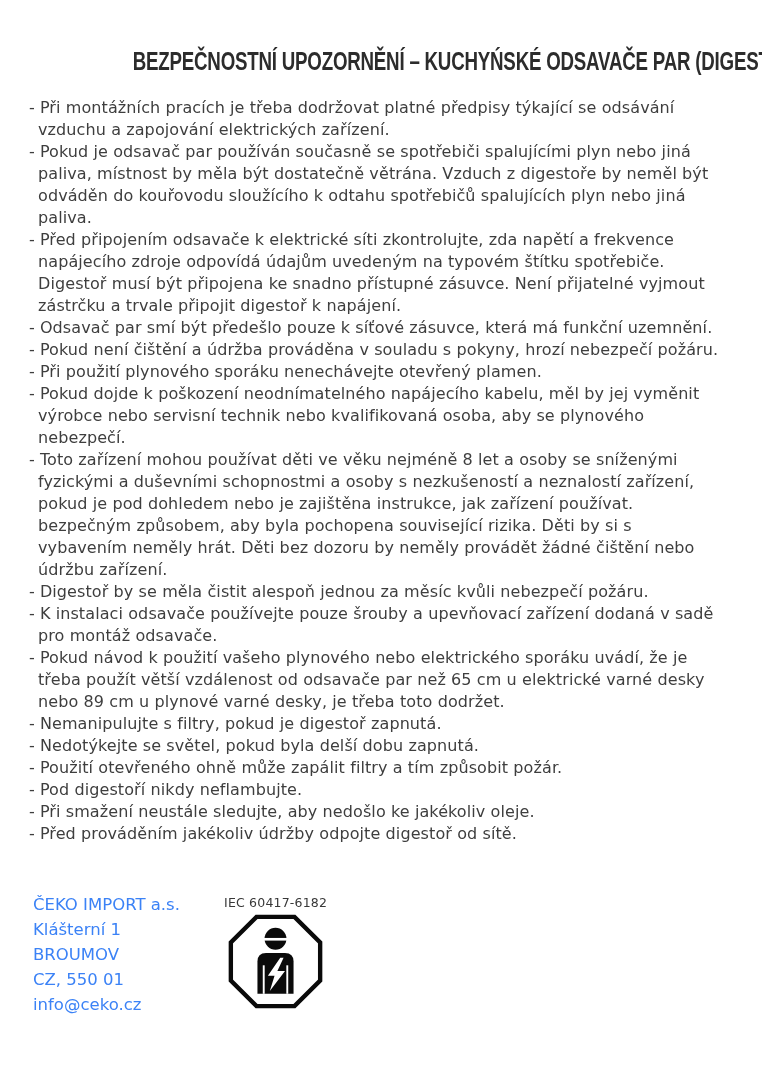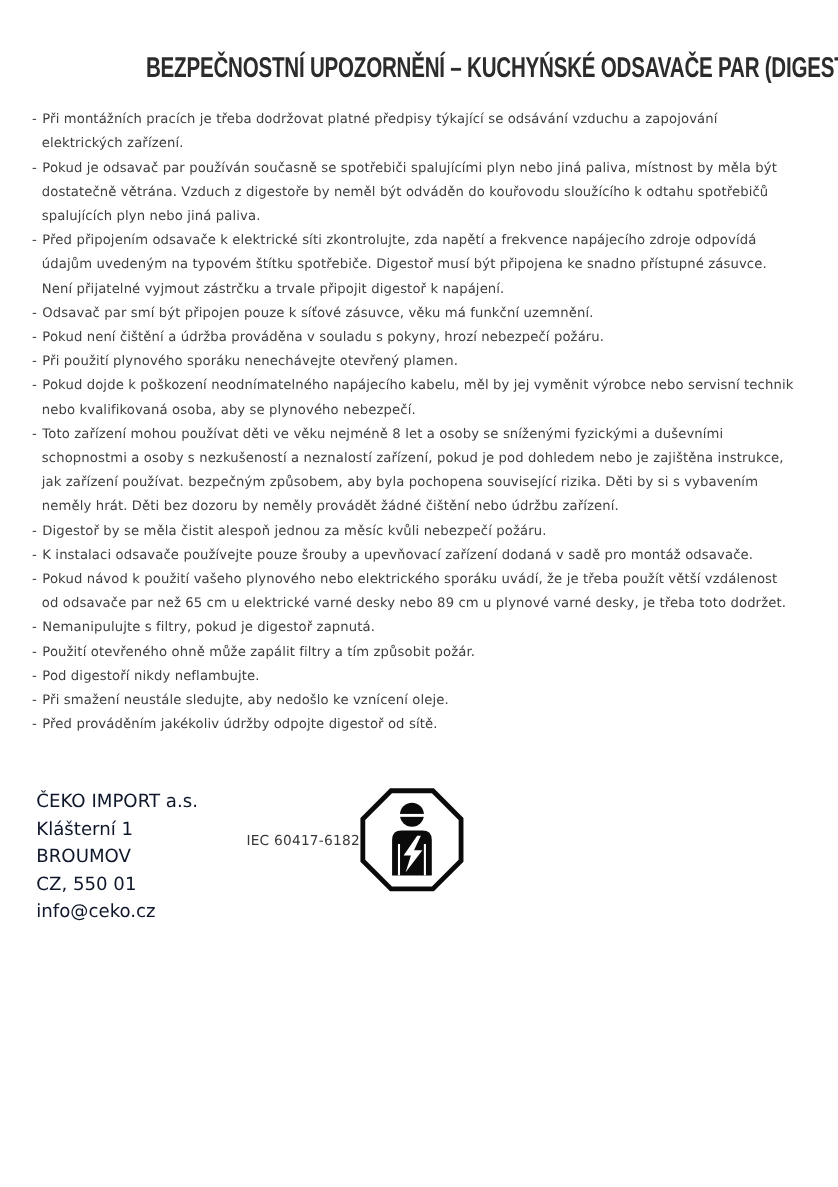--- a/index.html
+++ b/index.html
@@ -27,45 +27,45 @@
     font-family: "Liberation Sans", sans-serif;
     font-weight: 700;
     font-size: 26px;
     letter-spacing: -0.3px;
     color: #2c2c2c;
     transform: scaleX(0.72);
     transform-origin: center top;
   }
   .warnings {
     margin: 20px 40px 0 29px;
-    font-size: 12px;
+    font-size: 16px;
     line-height: 22px;
     letter-spacing: 0.1px;
   }
   .warning-item {
     padding-left: 9px;
     text-indent: -9px;
   }
   .warning-item .bullet {
     margin-right: 5px;
   }
   .footer {
     display: flex;
     align-items: flex-start;
     margin: 47px 0 0 33px;
   }
   .contact {
     width: 191px;
     font-size: 16.5px;
     line-height: 25px;
-    color: #0f172a;
+    color: #3b82f6;
   }
   .cert {
     display: flex;
-    flex-direction: row;
+    flex-direction: column;
     align-items: center;
   }
   .cert-label {
     font-size: 12.5px;
     letter-spacing: 0.2px;
     color: #383838;
     margin: 3px 0 4px 0;
   }
   .cert-icon-box {
     width: 95px;
@@ -78,32 +78,33 @@
 <div class="page">
 
   <div class="title-wrap">
     <span class="doc-title">BEZPEČNOSTNÍ UPOZORNĚNÍ – KUCHYŃSKÉ ODSAVAČE PAR (DIGESTOŘE)</span>
   </div>
 
   <div class="warnings">
     <div class="warning-item"><span class="bullet">-</span><span>Při montážních pracích je třeba dodržovat platné předpisy týkající se odsávání vzduchu a zapojování elektrických zařízení.</span></div>
     <div class="warning-item"><span class="bullet">-</span><span>Pokud je odsavač par používán současně se spotřebiči spalujícími plyn nebo jiná paliva, místnost by měla být dostatečně větrána. Vzduch z digestoře by neměl být odváděn do kouřovodu sloužícího k odtahu spotřebičů spalujících plyn nebo jiná paliva.</span></div>
     <div class="warning-item"><span class="bullet">-</span><span>Před připojením odsavače k elektrické síti zkontrolujte, zda napětí a frekvence napájecího zdroje odpovídá údajům uvedeným na typovém štítku spotřebiče. Digestoř musí být připojena ke snadno přístupné zásuvce. Není přijatelné vyjmout zástrčku a trvale připojit digestoř k napájení.</span></div>
-    <div class="warning-item"><span class="bullet">-</span><span>Odsavač par smí být připojen pouze k síťové zásuvce, věku má funkční uzemnění.</span></div>
+    <div class="warning-item"><span class="bullet">-</span><span>Odsavač par smí být předešlo pouze k síťové zásuvce, která má funkční uzemnění.</span></div>
     <div class="warning-item"><span class="bullet">-</span><span>Pokud není čištění a údržba prováděna v souladu s pokyny, hrozí nebezpečí požáru.</span></div>
     <div class="warning-item"><span class="bullet">-</span><span>Při použití plynového sporáku nenechávejte otevřený plamen.</span></div>
     <div class="warning-item"><span class="bullet">-</span><span>Pokud dojde k poškození neodnímatelného napájecího kabelu, měl by jej vyměnit výrobce nebo servisní technik nebo kvalifikovaná osoba, aby se plynového nebezpečí.</span></div>
     <div class="warning-item"><span class="bullet">-</span><span>Toto zařízení mohou používat děti ve věku nejméně 8 let a osoby se sníženými fyzickými a duševními schopnostmi a osoby s nezkušeností a neznalostí zařízení, pokud je pod dohledem nebo je zajištěna instrukce, jak zařízení používat. bezpečným způsobem, aby byla pochopena související rizika. Děti by si s vybavením neměly hrát. Děti bez dozoru by neměly provádět žádné čištění nebo údržbu zařízení.</span></div>
     <div class="warning-item"><span class="bullet">-</span><span>Digestoř by se měla čistit alespoň jednou za měsíc kvůli nebezpečí požáru.</span></div>
     <div class="warning-item"><span class="bullet">-</span><span>K instalaci odsavače používejte pouze šrouby a upevňovací zařízení dodaná v sadě pro montáž odsavače.</span></div>
     <div class="warning-item"><span class="bullet">-</span><span>Pokud návod k použití vašeho plynového nebo elektrického sporáku uvádí, že je třeba použít větší vzdálenost od odsavače par než 65 cm u elektrické varné desky nebo 89 cm u plynové varné desky, je třeba toto dodržet.</span></div>
     <div class="warning-item"><span class="bullet">-</span><span>Nemanipulujte s filtry, pokud je digestoř zapnutá.</span></div>
+    <div class="warning-item"><span class="bullet">-</span><span>Nedotýkejte se světel, pokud byla delší dobu zapnutá.</span></div>
     <div class="warning-item"><span class="bullet">-</span><span>Použití otevřeného ohně může zapálit filtry a tím způsobit požár.</span></div>
     <div class="warning-item"><span class="bullet">-</span><span>Pod digestoří nikdy neflambujte.</span></div>
-    <div class="warning-item"><span class="bullet">-</span><span>Při smažení neustále sledujte, aby nedošlo ke vznícení oleje.</span></div>
+    <div class="warning-item"><span class="bullet">-</span><span>Při smažení neustále sledujte, aby nedošlo ke jakékoliv oleje.</span></div>
     <div class="warning-item"><span class="bullet">-</span><span>Před prováděním jakékoliv údržby odpojte digestoř od sítě.</span></div>
   </div>
 
   <div class="footer">
     <div class="contact">
       <div>ČEKO IMPORT a.s.</div>
       <div>Klášterní 1</div>
       <div>BROUMOV</div>
       <div>CZ, 550 01</div>
       <div>info@ceko.cz</div>

